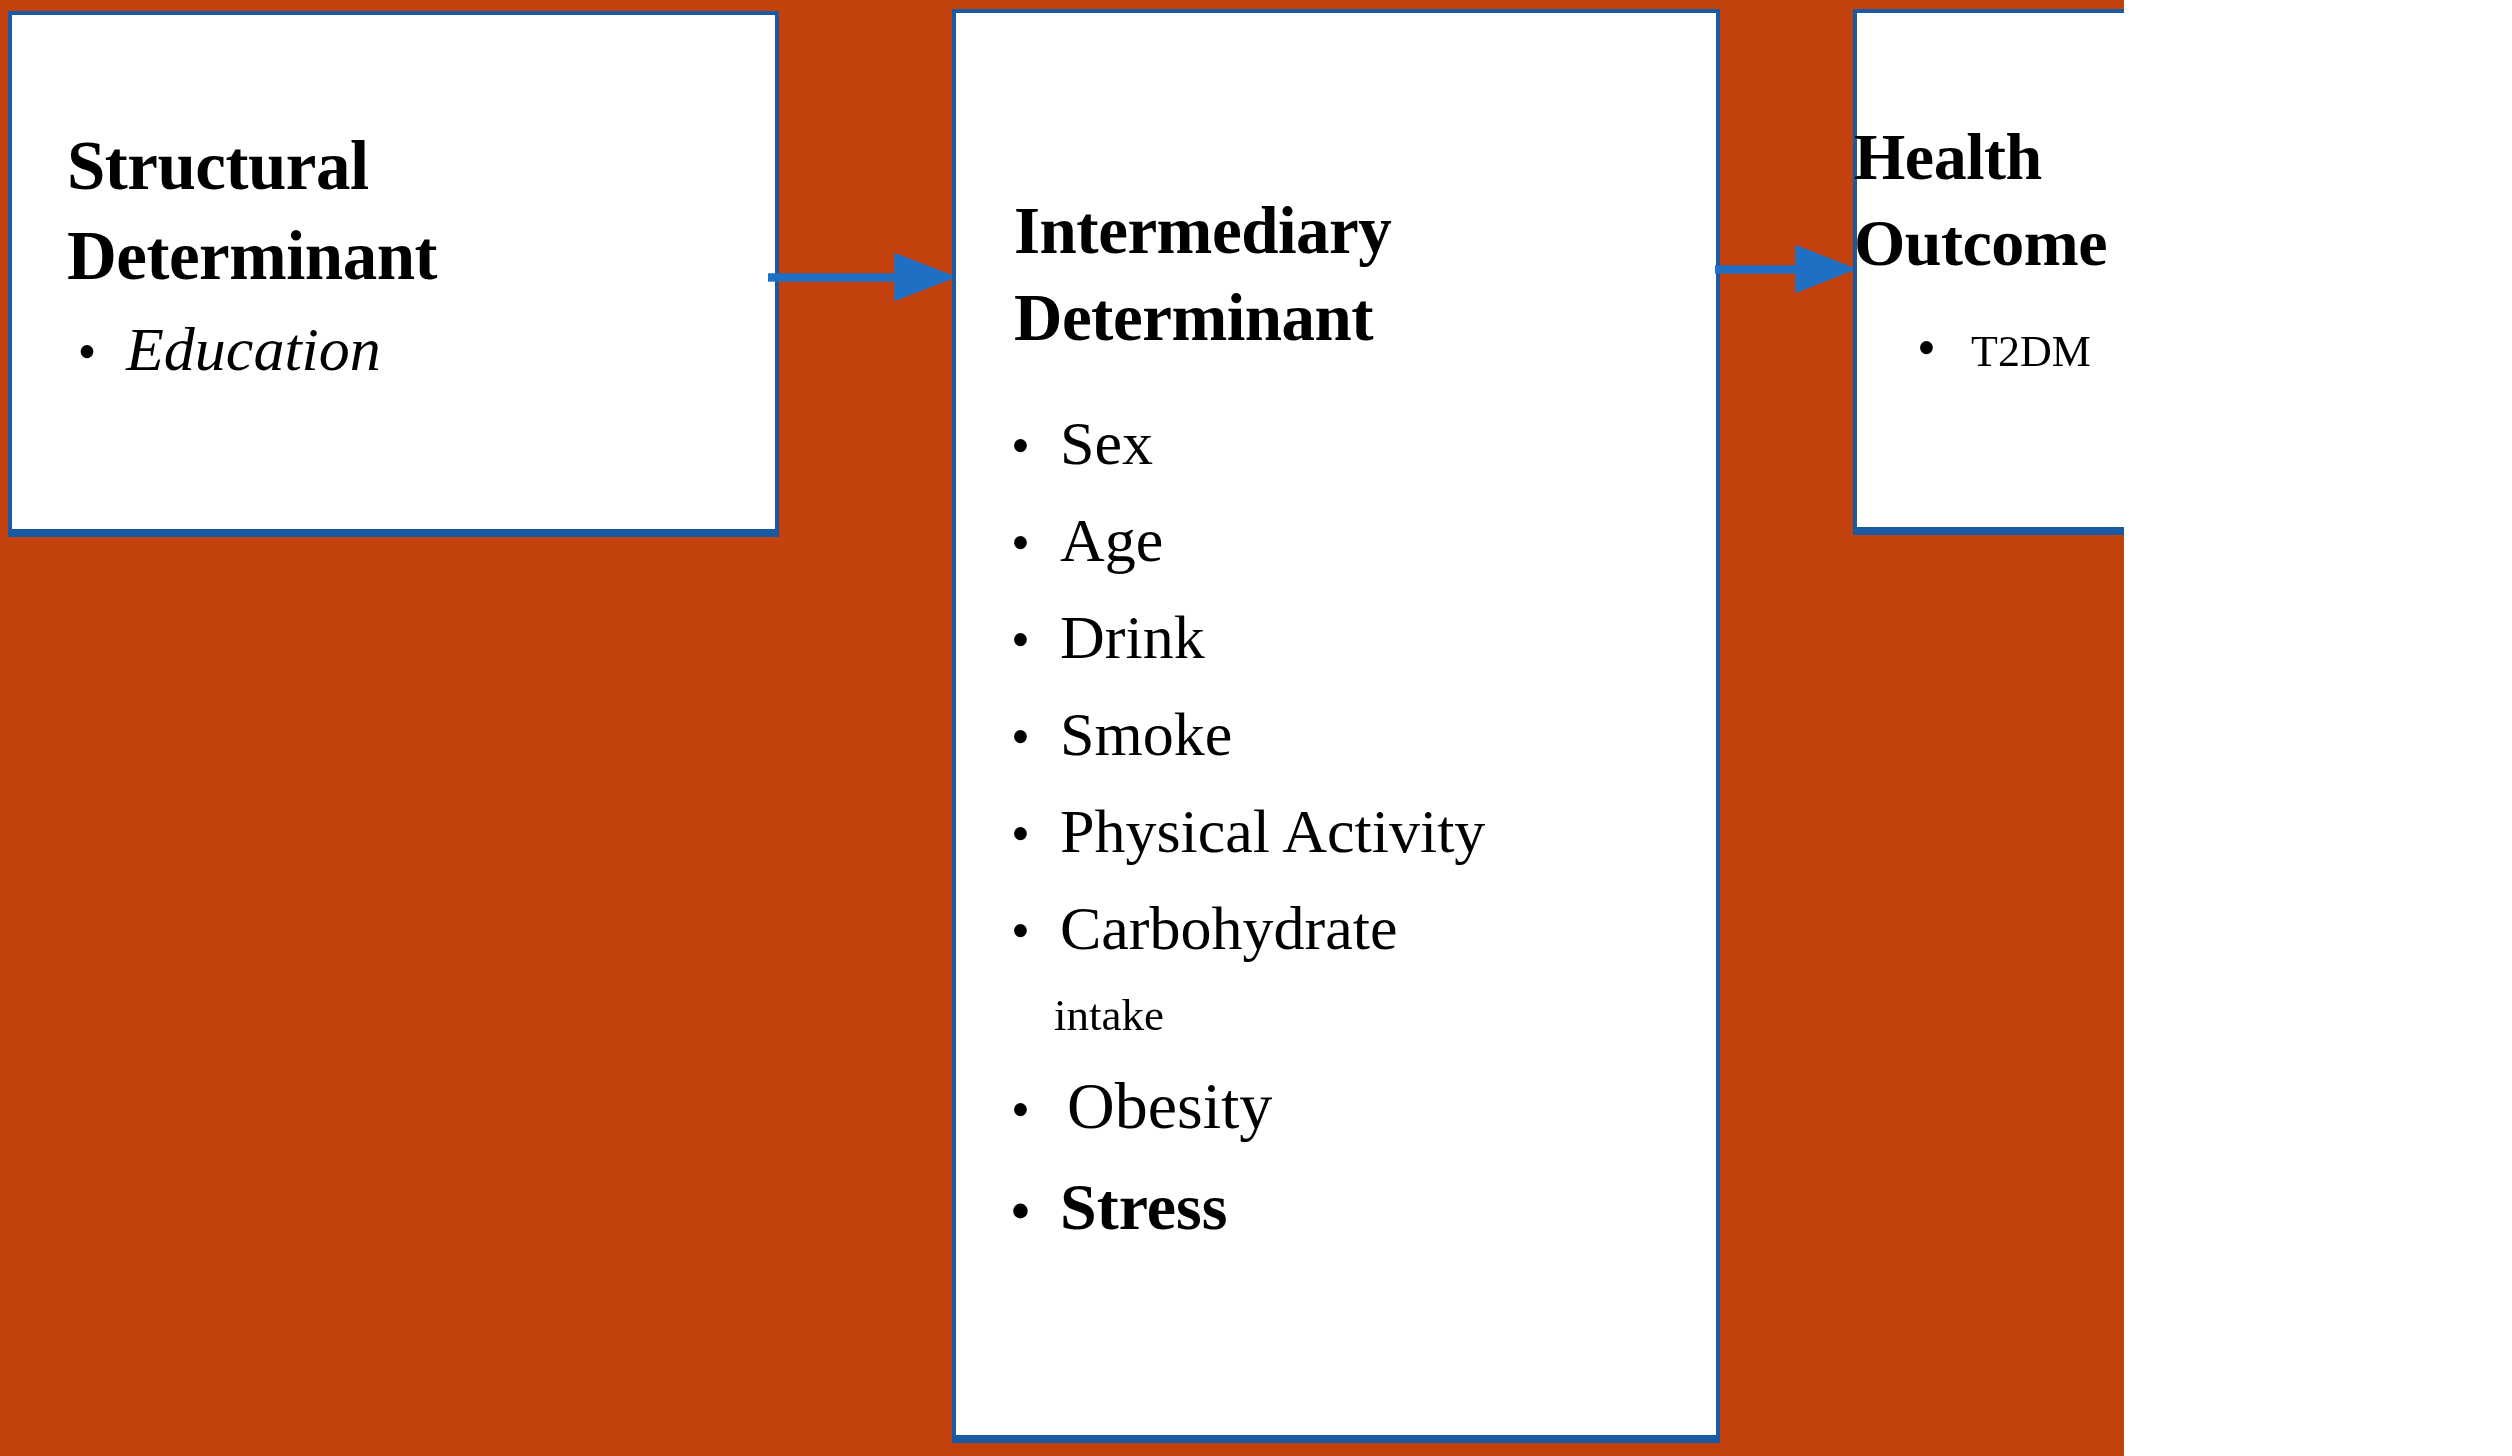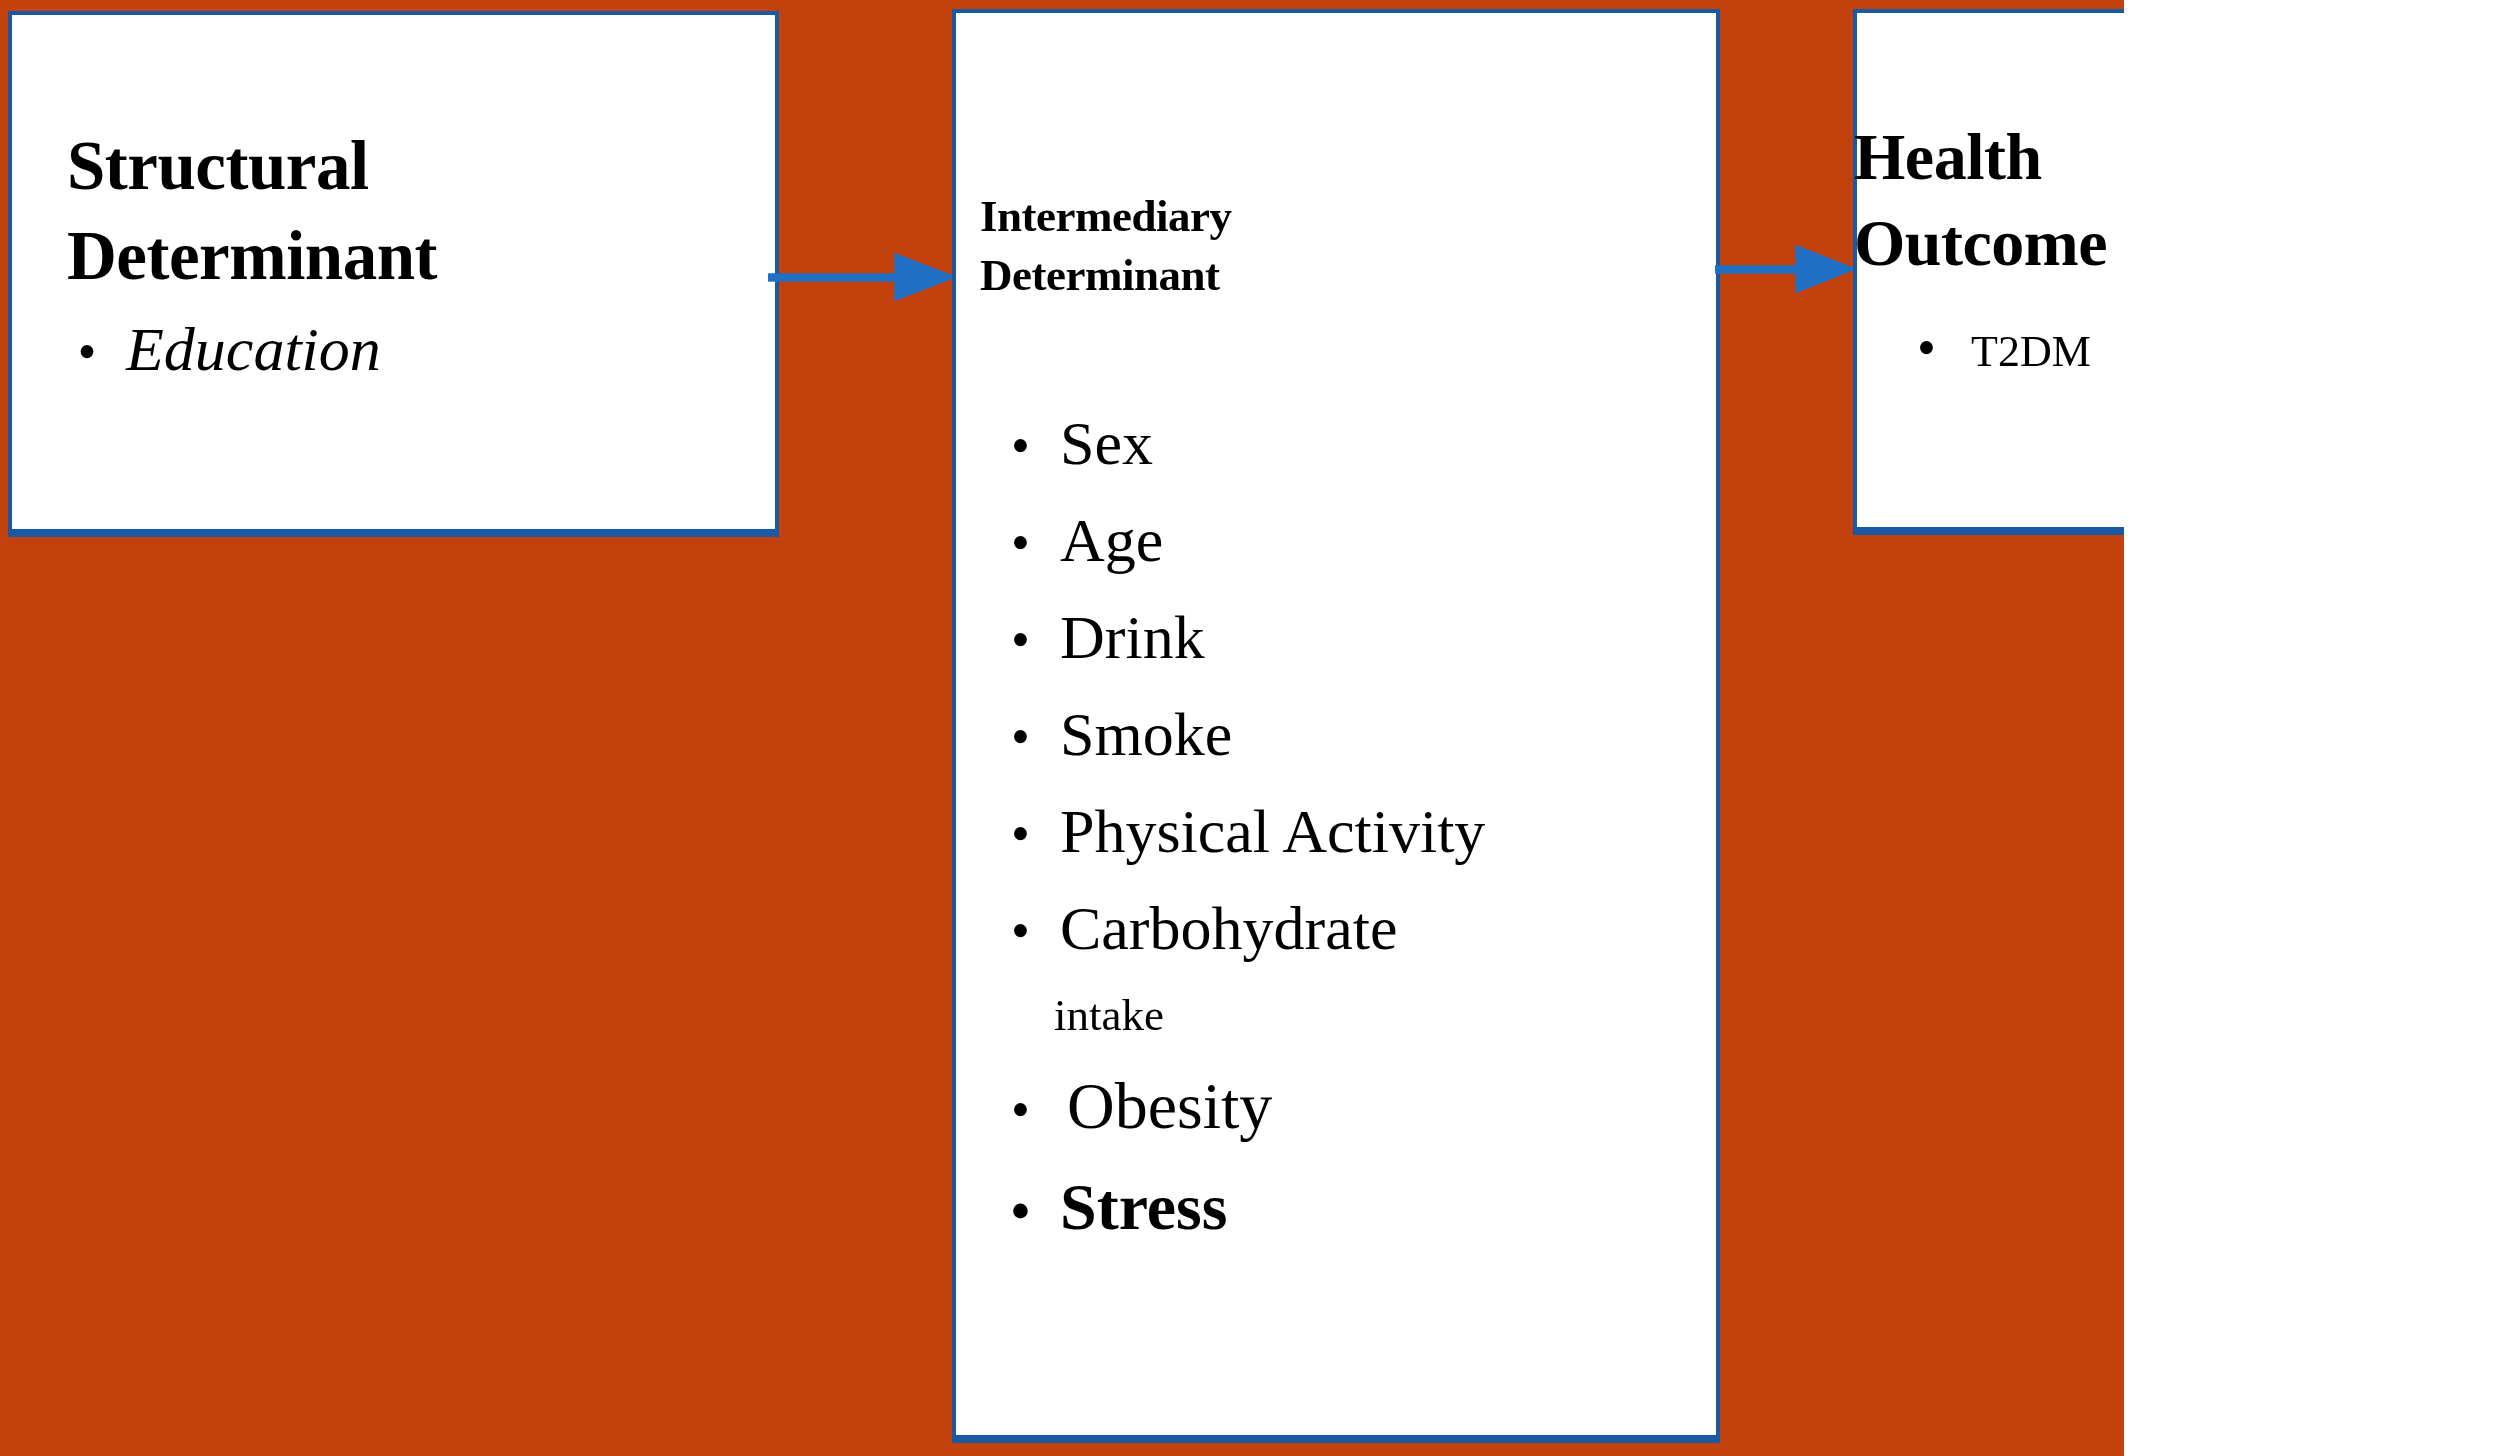--- a/index.html
+++ b/index.html
@@ -54,23 +54,23 @@
     line-height: 1.30;
     letter-spacing: -0.5px;
     white-space: pre-line;
   }
   #heading-structural {
     left: 67px;
     top: 122px;
     font-size: 69px;
   }
   #heading-intermediary {
-    left: 980px;
+    left: 1014px;
     top: 187px;
-    font-size: 45px;
+    font-size: 67px;
   }
   #heading-health {
     left: 1854px;
     top: 114px;
     font-size: 66px;
   }
 
   
   .bullet-list {
     position: absolute;

